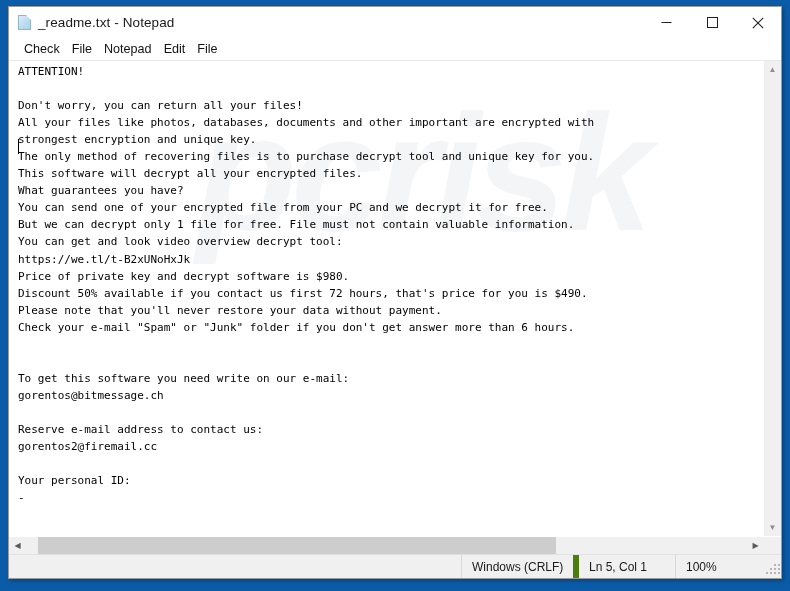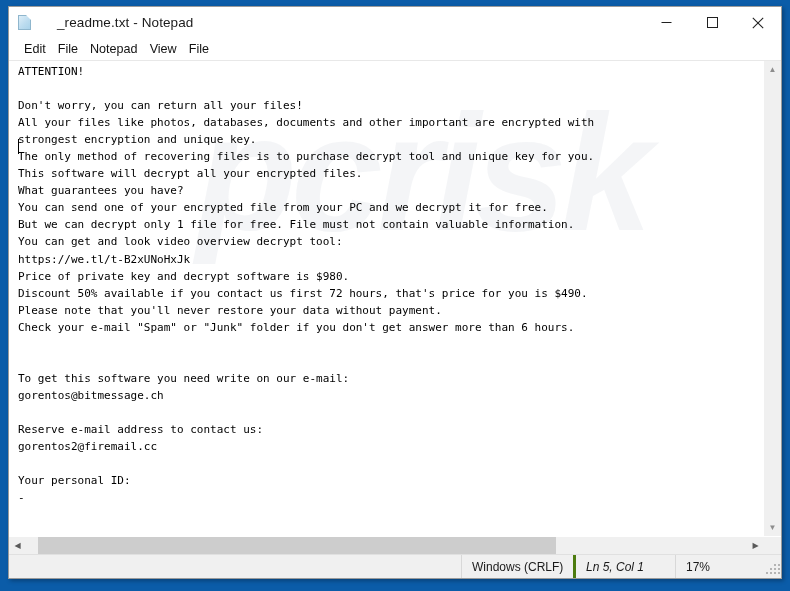--- a/index.html
+++ b/index.html
@@ -35,21 +35,21 @@
     min-height: 31px;
     background: #ffffff;
     display: flex;
     align-items: center;
     position: relative;
   }
   #title-left {
     display: flex;
     align-items: center;
     padding-left: 8px;
-    gap: 23px;
+    gap: 4px;
   }
   .doc-icon {
     width: 17px;
     height: 17px;
     position: relative;
     flex: 0 0 auto;
   }
   .doc-icon .page {
     position: absolute;
     left: 1px;
@@ -258,21 +258,21 @@
   }
   .status-cell {
     padding: 0 10px;
     height: 23px;
     display: flex;
     align-items: center;
     white-space: nowrap;
     box-sizing: border-box;
   }
   #status-eol   { width: 112px; border-left: 1px solid #d8d8d8; justify-content: flex-start; }
-  #status-pos   { width: 102px; border-left: 3px solid #4d7c0f; justify-content: flex-start; font-style: italic; }
+  #status-pos   { width: 102px; border-left: 6px solid #4d7c0f; justify-content: flex-start; }
   #status-zoom  { width: 90px;  border-left: 1px solid #d8d8d8; justify-content: flex-start; }
   #resize-grip {
     width: 16px;
     height: 23px;
     position: relative;
     flex: 0 0 auto;
   }
   #resize-grip i {
     position: absolute;
     width: 2px; height: 2px;
@@ -305,24 +305,24 @@
       <button class="wc-btn" id="close-button">
         <svg class="wc-glyph" width="12" height="12" viewBox="0 0 12 12">
           <line x1="0.8" y1="0.8" x2="11.2" y2="11.2" stroke="#202020" stroke-width="1.05"></line>
           <line x1="11.2" y1="0.8" x2="0.8" y2="11.2" stroke="#202020" stroke-width="1.05"></line>
         </svg>
       </button>
     </div>
   </div>
 
   <div id="menu-bar">
-    <div class="menu-item">Edit</div>
+    <div class="menu-item">Check</div>
     <div class="menu-item">File</div>
     <div class="menu-item">Notepad</div>
-    <div class="menu-item">View</div>
+    <div class="menu-item">Edit</div>
     <div class="menu-item">File</div>
   </div>
 
   <div id="editor-area">
     <div id="text-wrap">
       <div id="watermark-2">pcrisk</div>
       <pre id="note-text">ATTENTION!
 
 Don't worry, you can return all your files!
 All your files like photos, databases, documents and other important are encrypted with
@@ -363,21 +363,21 @@
     <div id="h-track">
       <div id="h-thumb"></div>
     </div>
     <div id="h-right-arrow">▶</div>
     <div id="h-corner"></div>
   </div>
 
   <div id="status-bar">
     <div class="status-cell" id="status-eol">Windows (CRLF)</div>
     <div class="status-cell" id="status-pos">Ln 5, Col 1</div>
-    <div class="status-cell" id="status-zoom">17%</div>
+    <div class="status-cell" id="status-zoom">100%</div>
     <div id="resize-grip">
       <i style="left:9px; top:9px;"></i>
       <i style="left:13px; top:9px;"></i>
       <i style="left:5px; top:13px;"></i>
       <i style="left:9px; top:13px;"></i>
       <i style="left:13px; top:13px;"></i>
       <i style="left:1px; top:17px;"></i>
       <i style="left:5px; top:17px;"></i>
       <i style="left:9px; top:17px;"></i>
       <i style="left:13px; top:17px;"></i>

